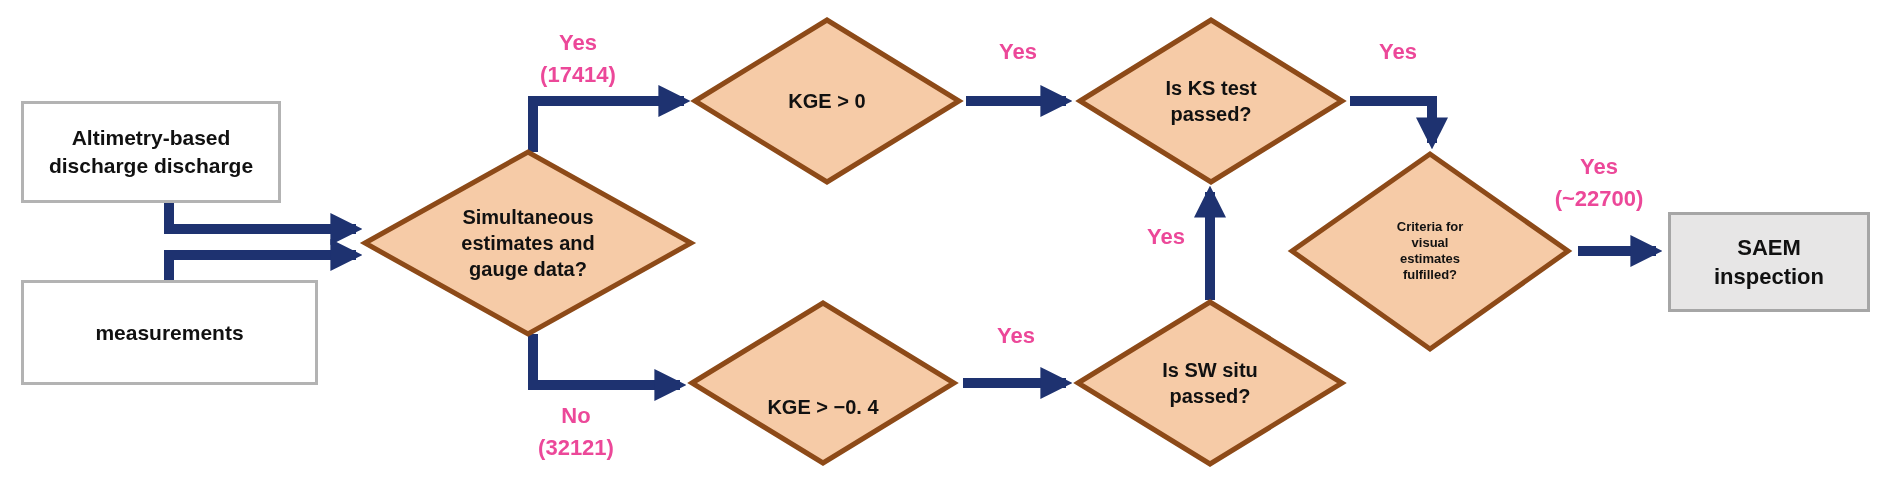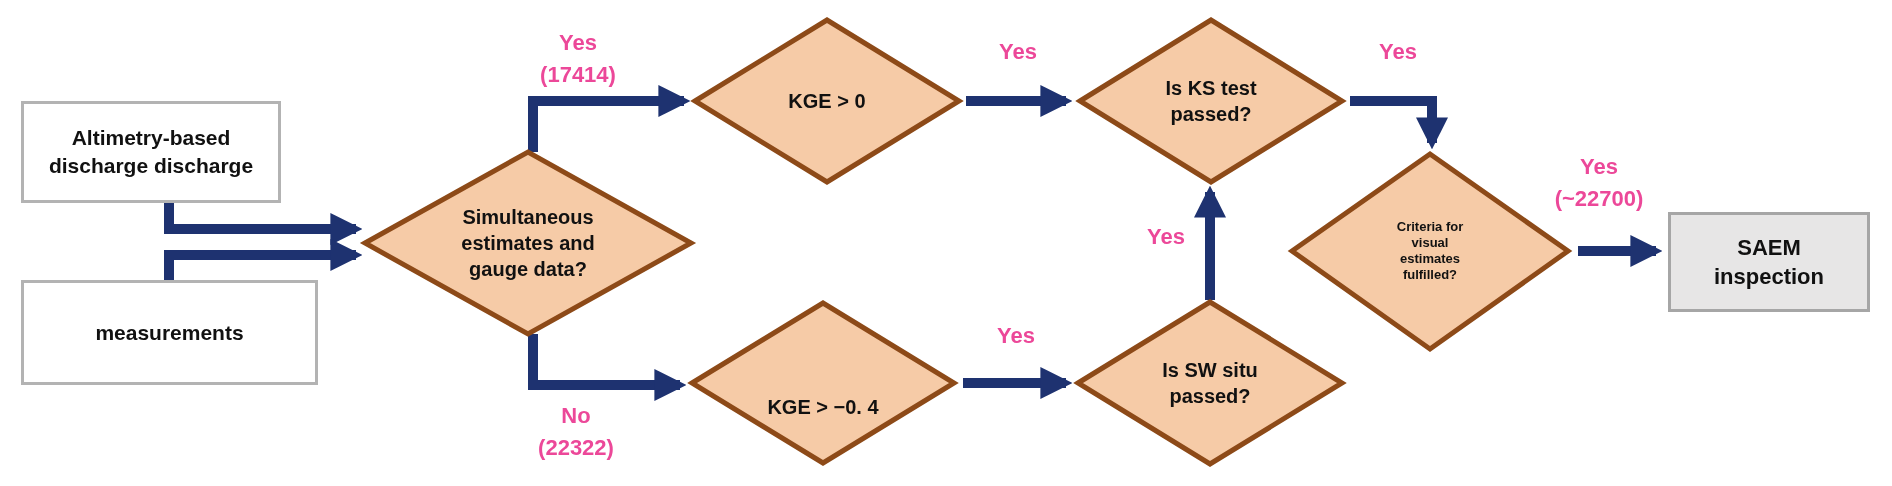--- a/index.html
+++ b/index.html
@@ -137,21 +137,21 @@
     <div>fulfilled?</div>
   </div>
 
   <div class="elabel" style="left:578px; top:59px;">
     <div>Yes</div>
     <div>(17414)</div>
   </div>
 
   <div class="elabel" style="left:576px; top:432px;">
     <div>No</div>
-    <div>(22322)</div>
+    <div>(32121)</div>
   </div>
 
   <div class="elabel" style="left:1018px; top:52px;">
     <div>Yes</div>
   </div>
 
   <div class="elabel" style="left:1398px; top:52px;">
     <div>Yes</div>
   </div>
 

